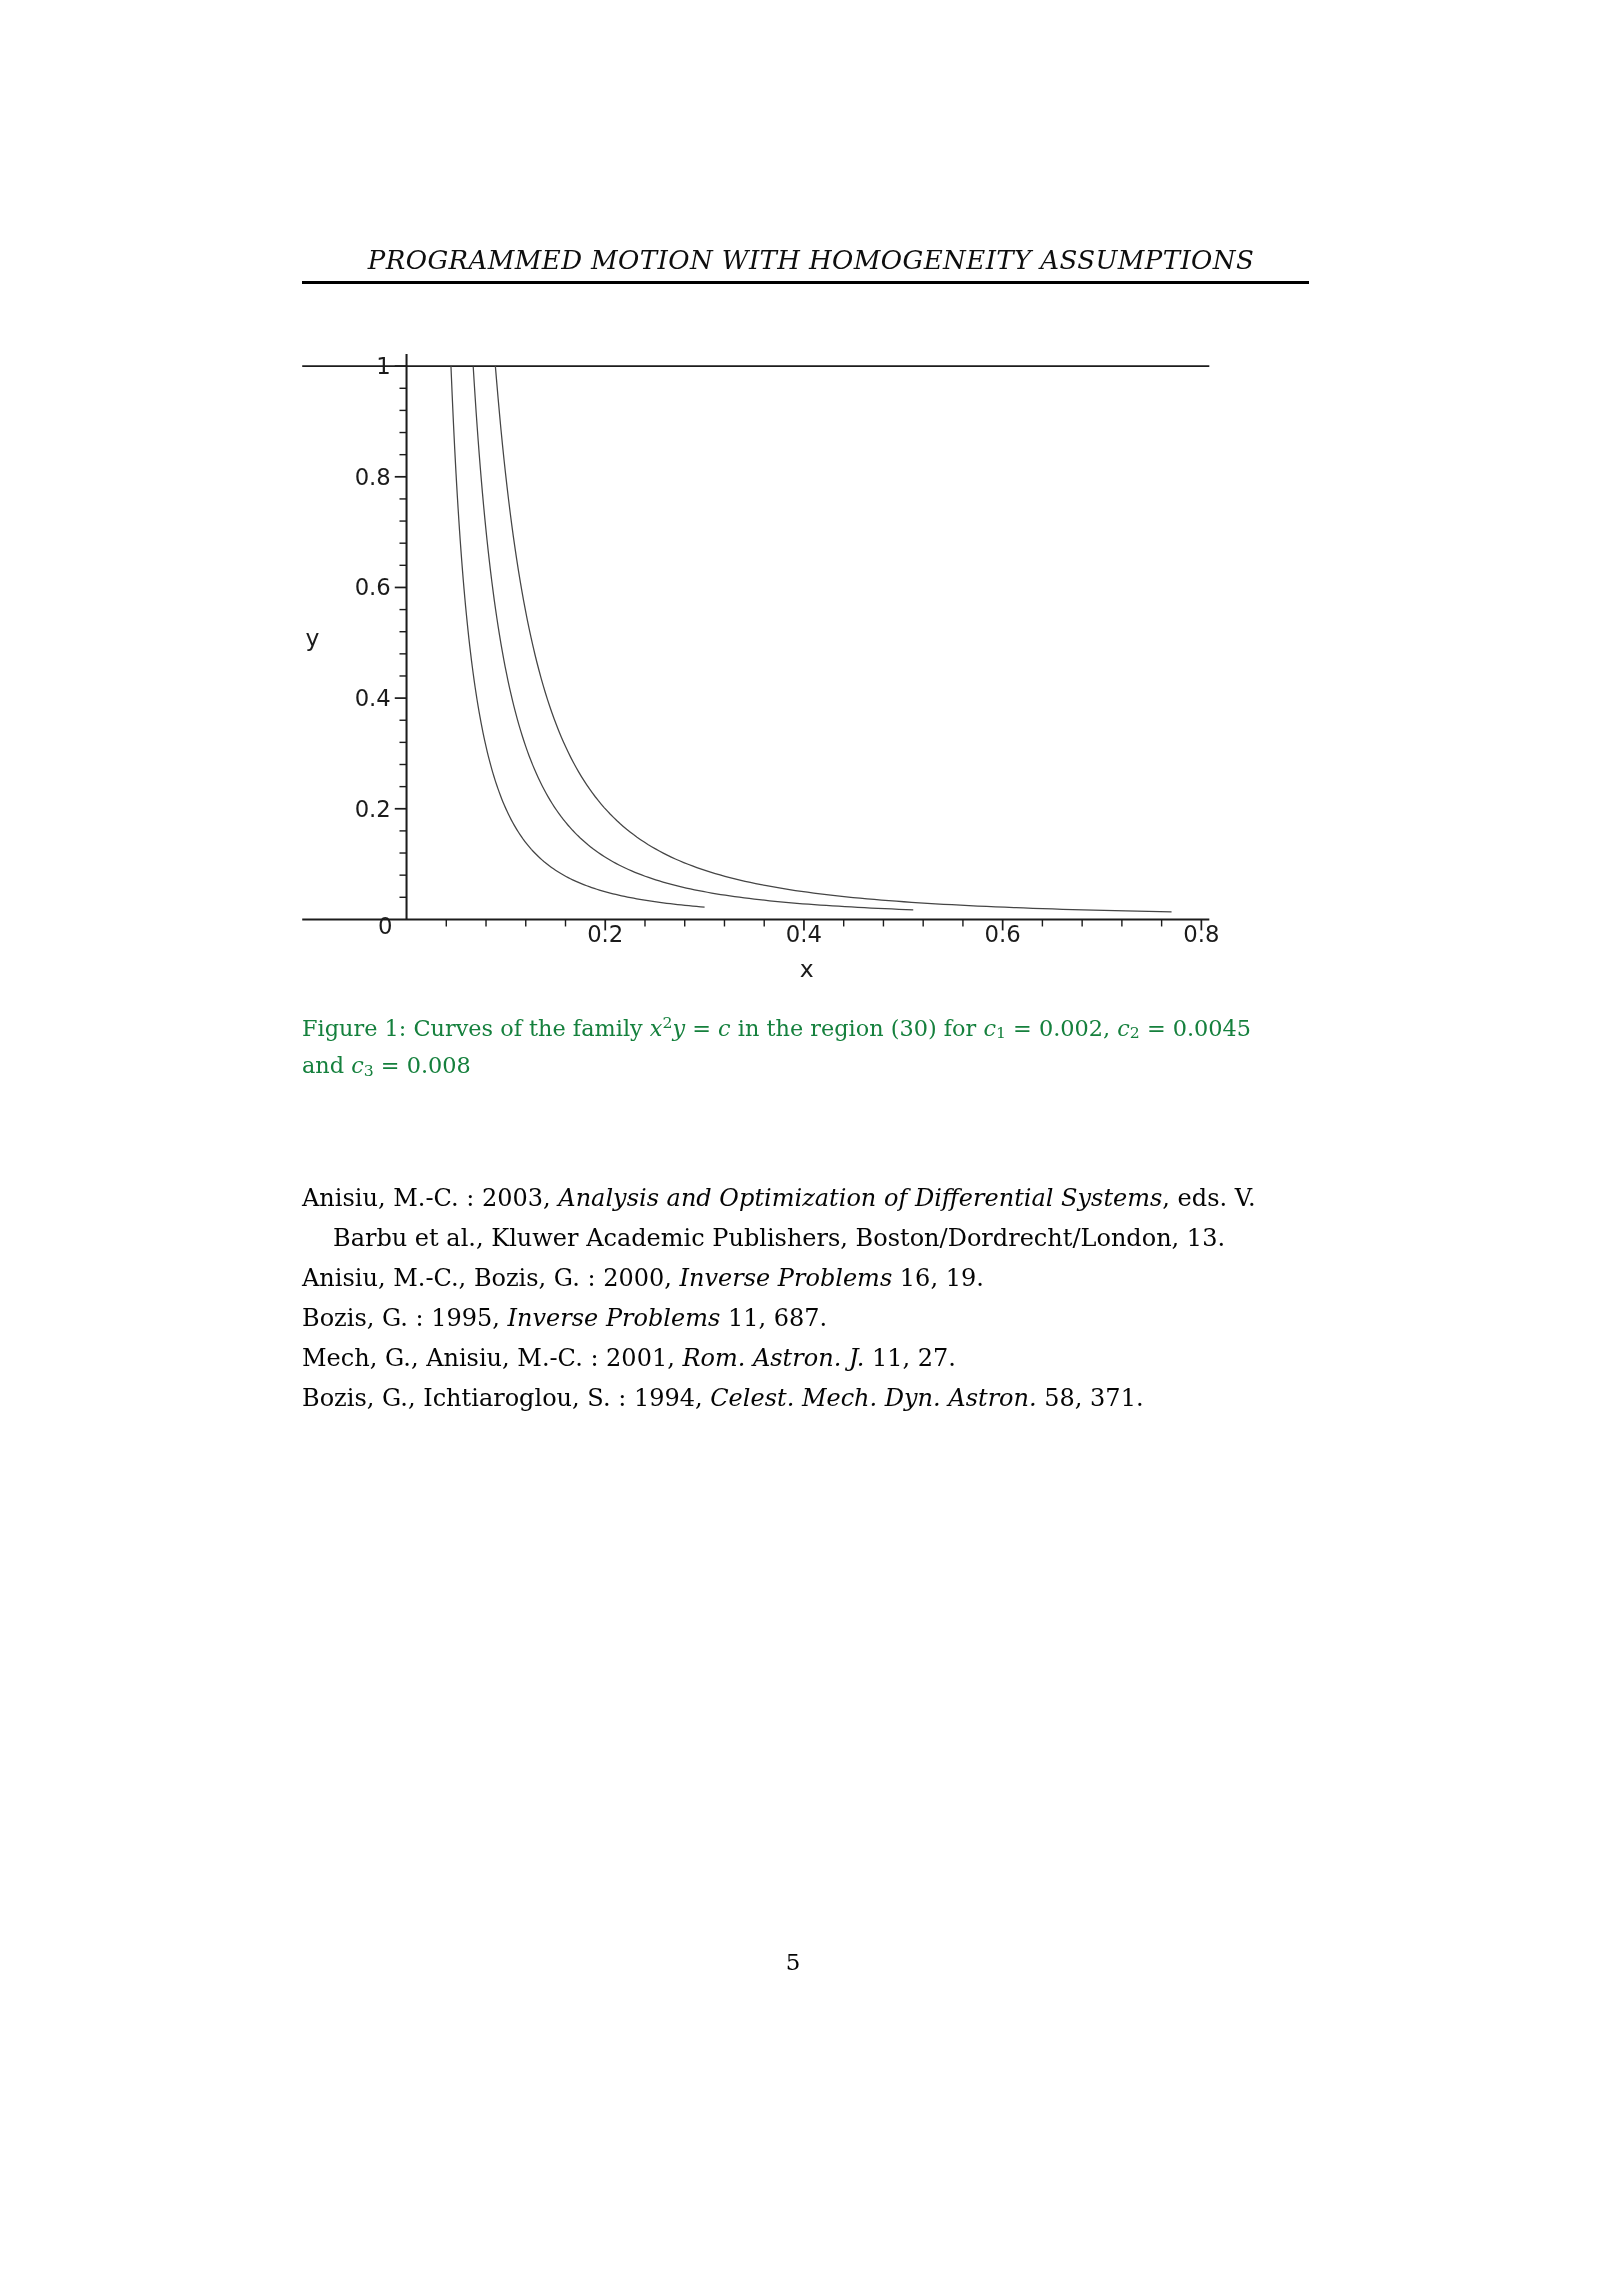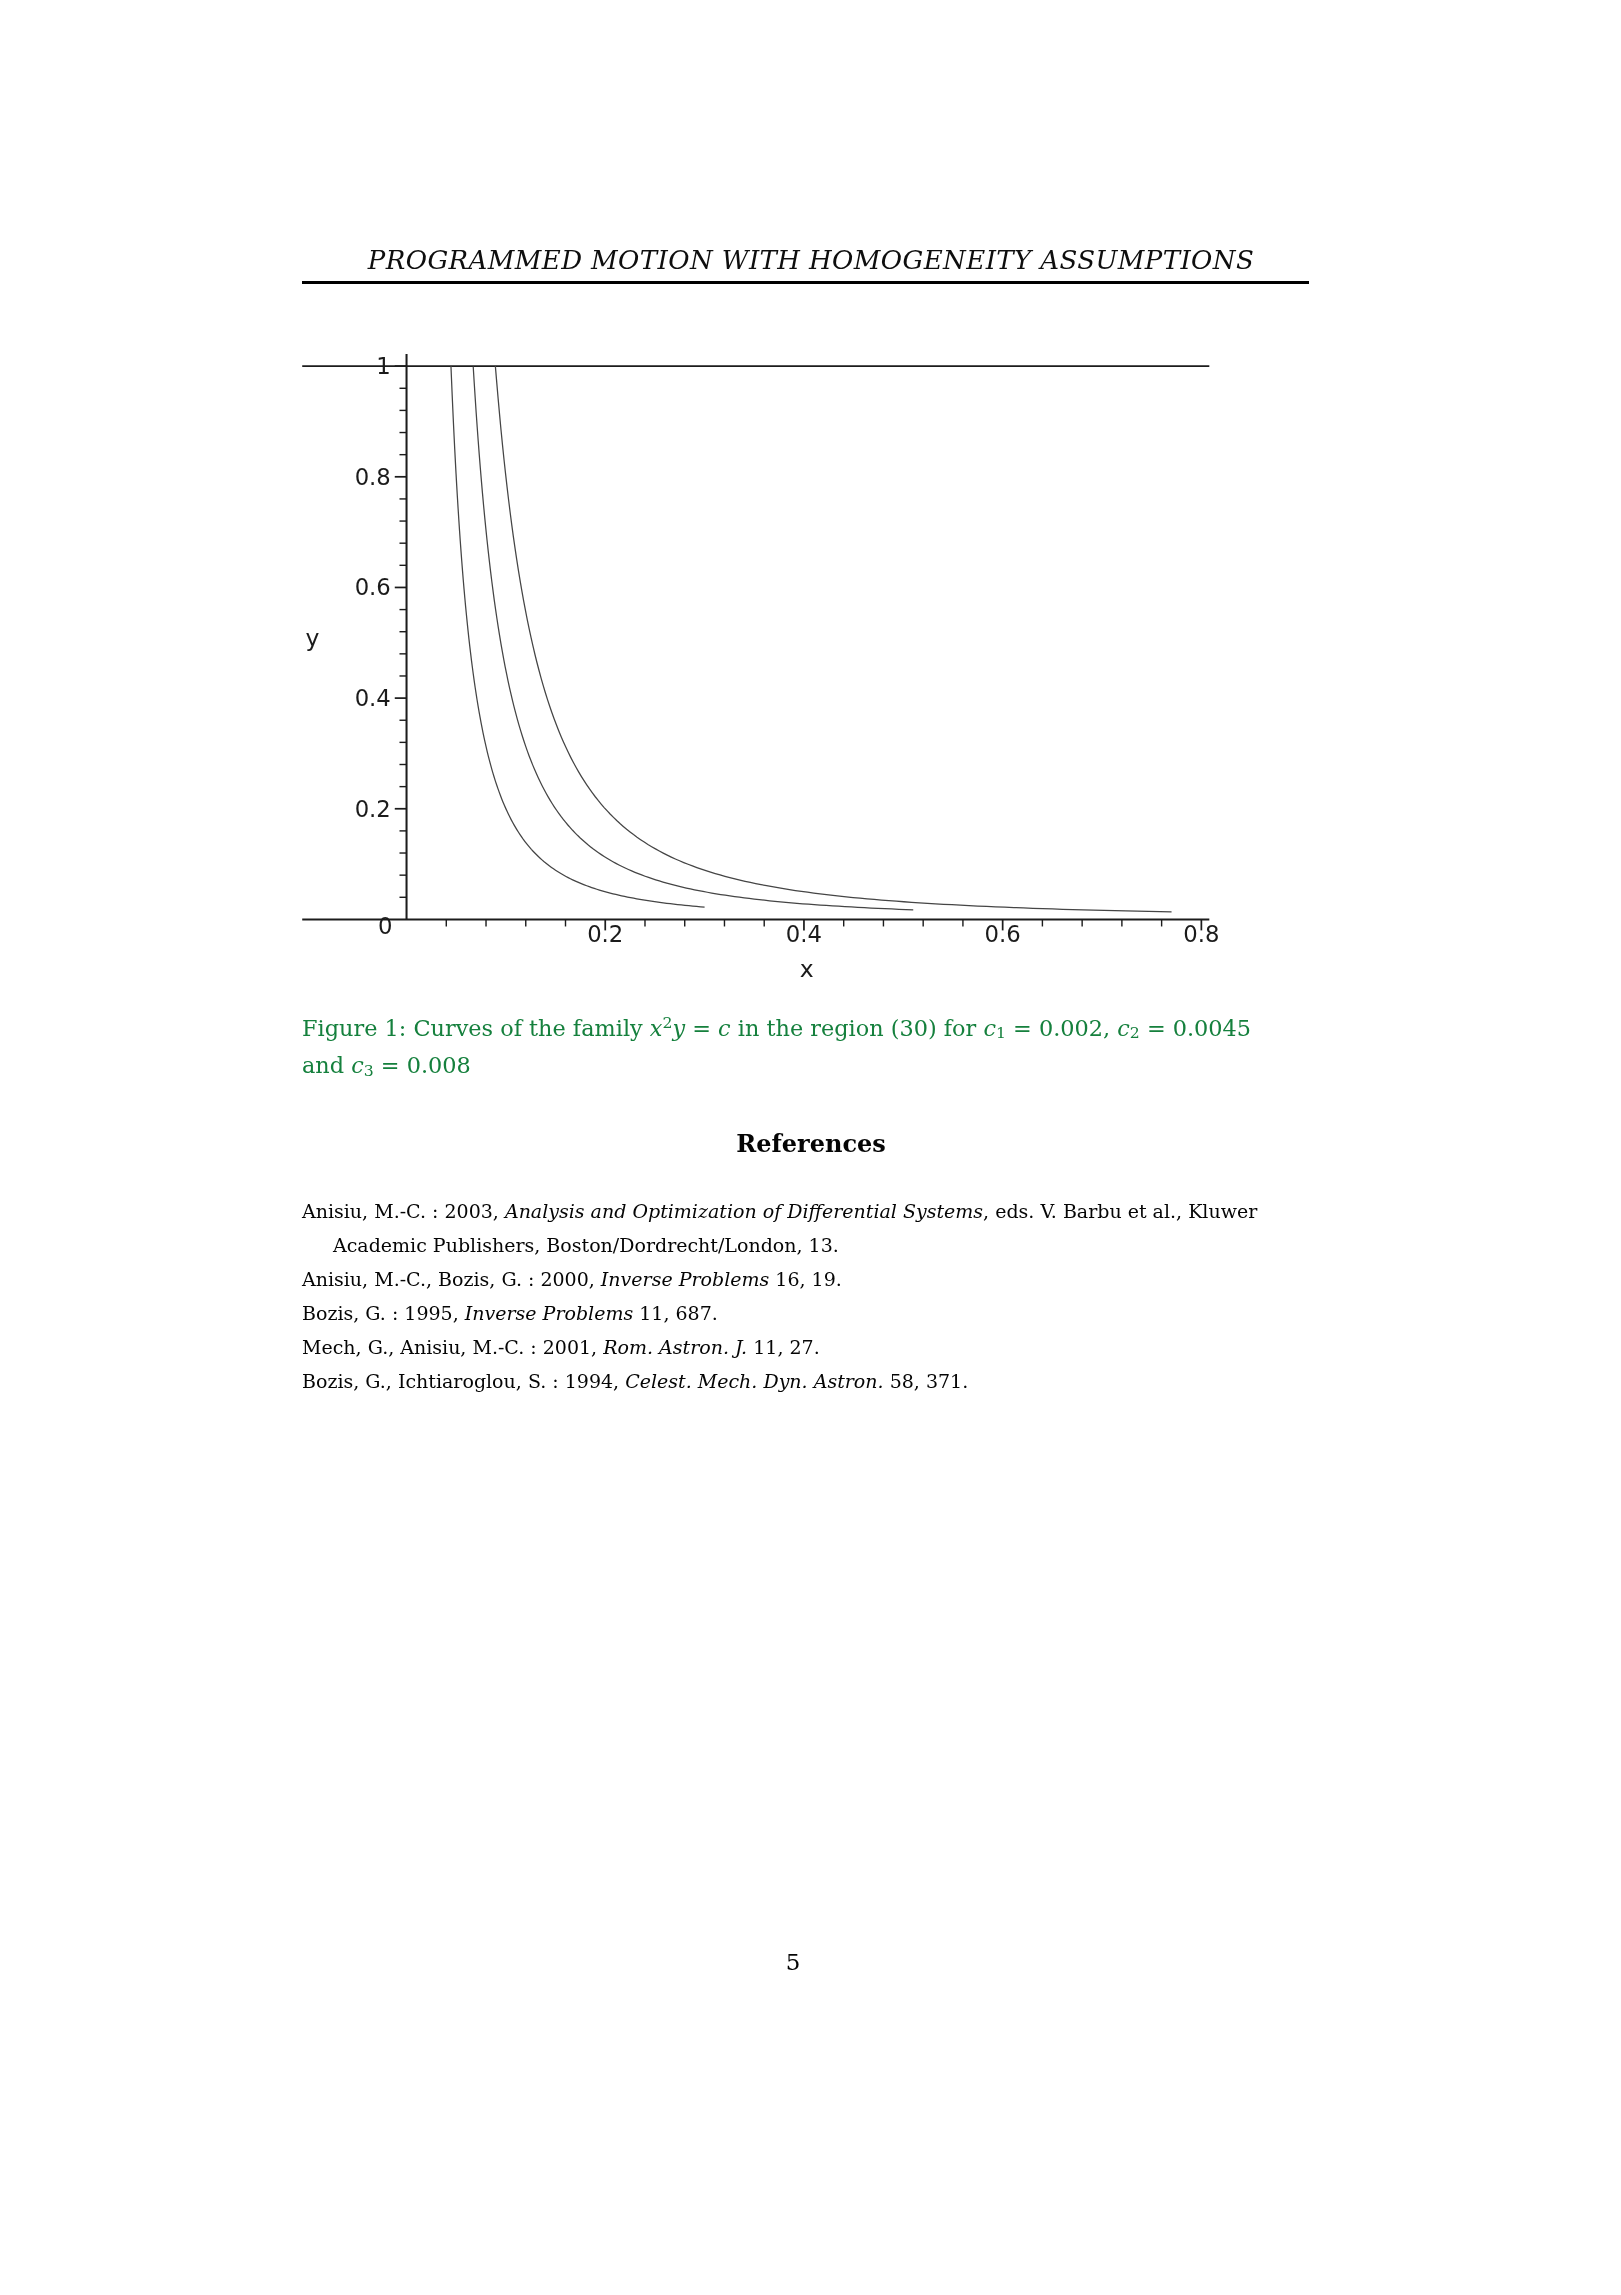--- a/index.html
+++ b/index.html
@@ -46,24 +46,23 @@
     left:0; top:1129px; width:1622px;
     text-align:center;
     font-weight:bold;
     font-size:24px;
     color:#050505;
   }
   .refs{
     position:absolute;
     left:302px; top:1178px;
     width:1021px;
-    font-size:19px;
-    line-height:34px;
+    font-size:24px;
+    line-height:40px;
     color:#050505;
-    margin-top:16px;
   }
   .ref{
     padding-left:31px;
     text-indent:-31px;
   }
   .page-number{
     position:absolute;
     left:0; top:1949px; width:1586px;
     text-align:center;
     font-size:23px;
@@ -171,21 +170,20 @@
           <polyline points="301.18,46.00 302.93,66.70 304.72,87.43 306.53,107.53 308.36,127.03 310.23,145.93 312.12,164.26 314.05,182.03 316.00,199.27 317.98,215.98 320.00,232.19 322.04,247.90 324.12,263.14 326.23,277.92 328.37,292.25 330.55,306.15 332.76,319.63 335.00,332.69 337.28,345.36 339.59,357.65 341.94,369.57 344.33,381.12 346.75,392.33 349.21,403.19 351.71,413.73 354.25,423.95 356.83,433.85 359.44,443.46 362.10,452.78 364.80,461.81 367.54,470.57 370.32,479.07 373.15,487.30 376.02,495.29 378.93,503.04 381.89,510.55 384.90,517.83 387.95,524.90 391.05,531.75 394.20,538.39 397.39,544.83 400.64,551.07 403.93,557.13 407.28,563.00 410.68,568.70 414.13,574.22 417.63,579.57 421.19,584.77 424.81,589.80 428.48,594.69 432.20,599.42 435.99,604.01 439.83,608.47 443.74,612.78 447.70,616.97 451.73,621.03 455.81,624.97 459.96,628.79 464.18,632.49 468.46,636.08 472.81,639.56 477.22,642.94 481.70,646.21 486.26,649.38 490.88,652.46 495.57,655.45 500.34,658.34 505.18,661.15 510.10,663.87 515.09,666.51 520.16,669.07 525.31,671.55 530.54,673.96 535.85,676.29 541.24,678.55 546.71,680.75 552.27,682.88 557.92,684.94 563.65,686.94 569.47,688.88 575.39,690.76 581.39,692.59 587.49,694.36 593.68,696.07 599.97,697.74 606.35,699.35 612.84,700.92 619.42,702.43 626.11,703.90 632.90,705.33 639.79,706.71 646.80,708.06 653.91,709.36 661.13,710.62 668.46,711.84 675.91,713.03 683.47,714.18 691.15,715.29 698.95,716.38 706.87,717.42 714.91,718.44 723.08,719.43 731.37,720.38 739.79,721.31 748.35,722.21 757.03,723.08 765.85,723.93 774.81,724.75 783.90,725.54 793.14,726.31 802.52,727.06 812.04,727.79 821.71,728.49 831.54,729.17 841.51,729.83 851.64,730.48 861.93,731.10 872.37,731.70 882.98,732.28 893.75,732.85 904.69,733.40 915.80,733.93 927.08,734.45 938.53,734.95 950.17,735.44 961.98,735.91 973.98,736.37 986.16,736.81 998.53,737.24 1011.09,737.66 1023.85,738.06 1036.80,738.45 1049.96,738.83 1063.32,739.20 1076.89,739.56 1090.66,739.91 1104.65,740.24 1118.86,740.57 1133.29,740.88 1147.94,741.19 1162.82,741.49" fill="none" stroke="#454545" stroke-width="1.6"></polyline>
         </g>
     </svg>
   </div>
 
   <div class="figure-caption">
     <div><span>Figure 1: Curves of the family </span><span class="seg-i">x</span><span class="seg-sup">2</span><span class="seg-i">y</span><span> = </span><span class="seg-i">c</span><span> in the region (30) for </span><span class="seg-i">c</span><span class="seg-sub">1</span><span> = 0.002, </span><span class="seg-i">c</span><span class="seg-sub">2</span><span> = 0.0045</span></div>
     <div><span>and </span><span class="seg-i">c</span><span class="seg-sub">3</span><span> = 0.008</span></div>
   </div>
 
-  <div class="refs-heading">References</div>
 
   <div class="refs">
     <div class="ref"><span>Anisiu, M.-C. : 2003, </span><span class="seg-i">Analysis and Optimization of Differential Systems</span><span>, eds. V. Barbu et al., Kluwer Academic Publishers, Boston/Dordrecht/London, 13.</span></div>
     <div class="ref"><span>Anisiu, M.-C., Bozis, G. : 2000, </span><span class="seg-i">Inverse Problems</span><span> </span><span class="seg-b">16</span><span>, 19.</span></div>
     <div class="ref"><span>Bozis, G. : 1995, </span><span class="seg-i">Inverse Problems</span><span> </span><span class="seg-b">11</span><span>, 687.</span></div>
     <div class="ref"><span>Mech, G., Anisiu, M.-C. : 2001, </span><span class="seg-i">Rom. Astron. J.</span><span> </span><span class="seg-b">11</span><span>, 27.</span></div>
     <div class="ref"><span>Bozis, G., Ichtiaroglou, S. : 1994, </span><span class="seg-i">Celest. Mech. Dyn. Astron.</span><span> </span><span class="seg-b">58</span><span>, 371.</span></div>
   </div>
 
   <div class="page-number">5</div>

